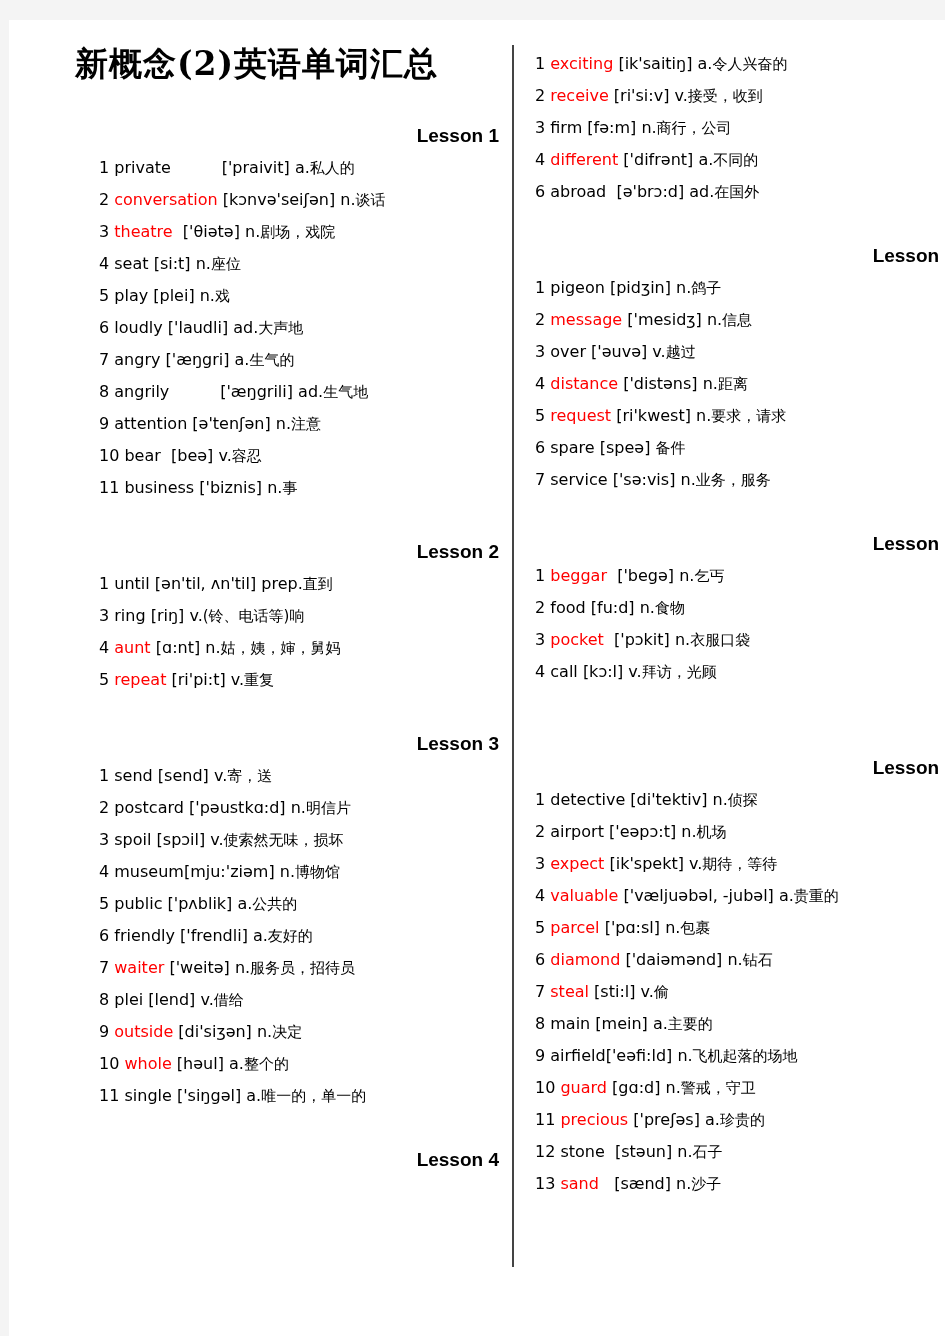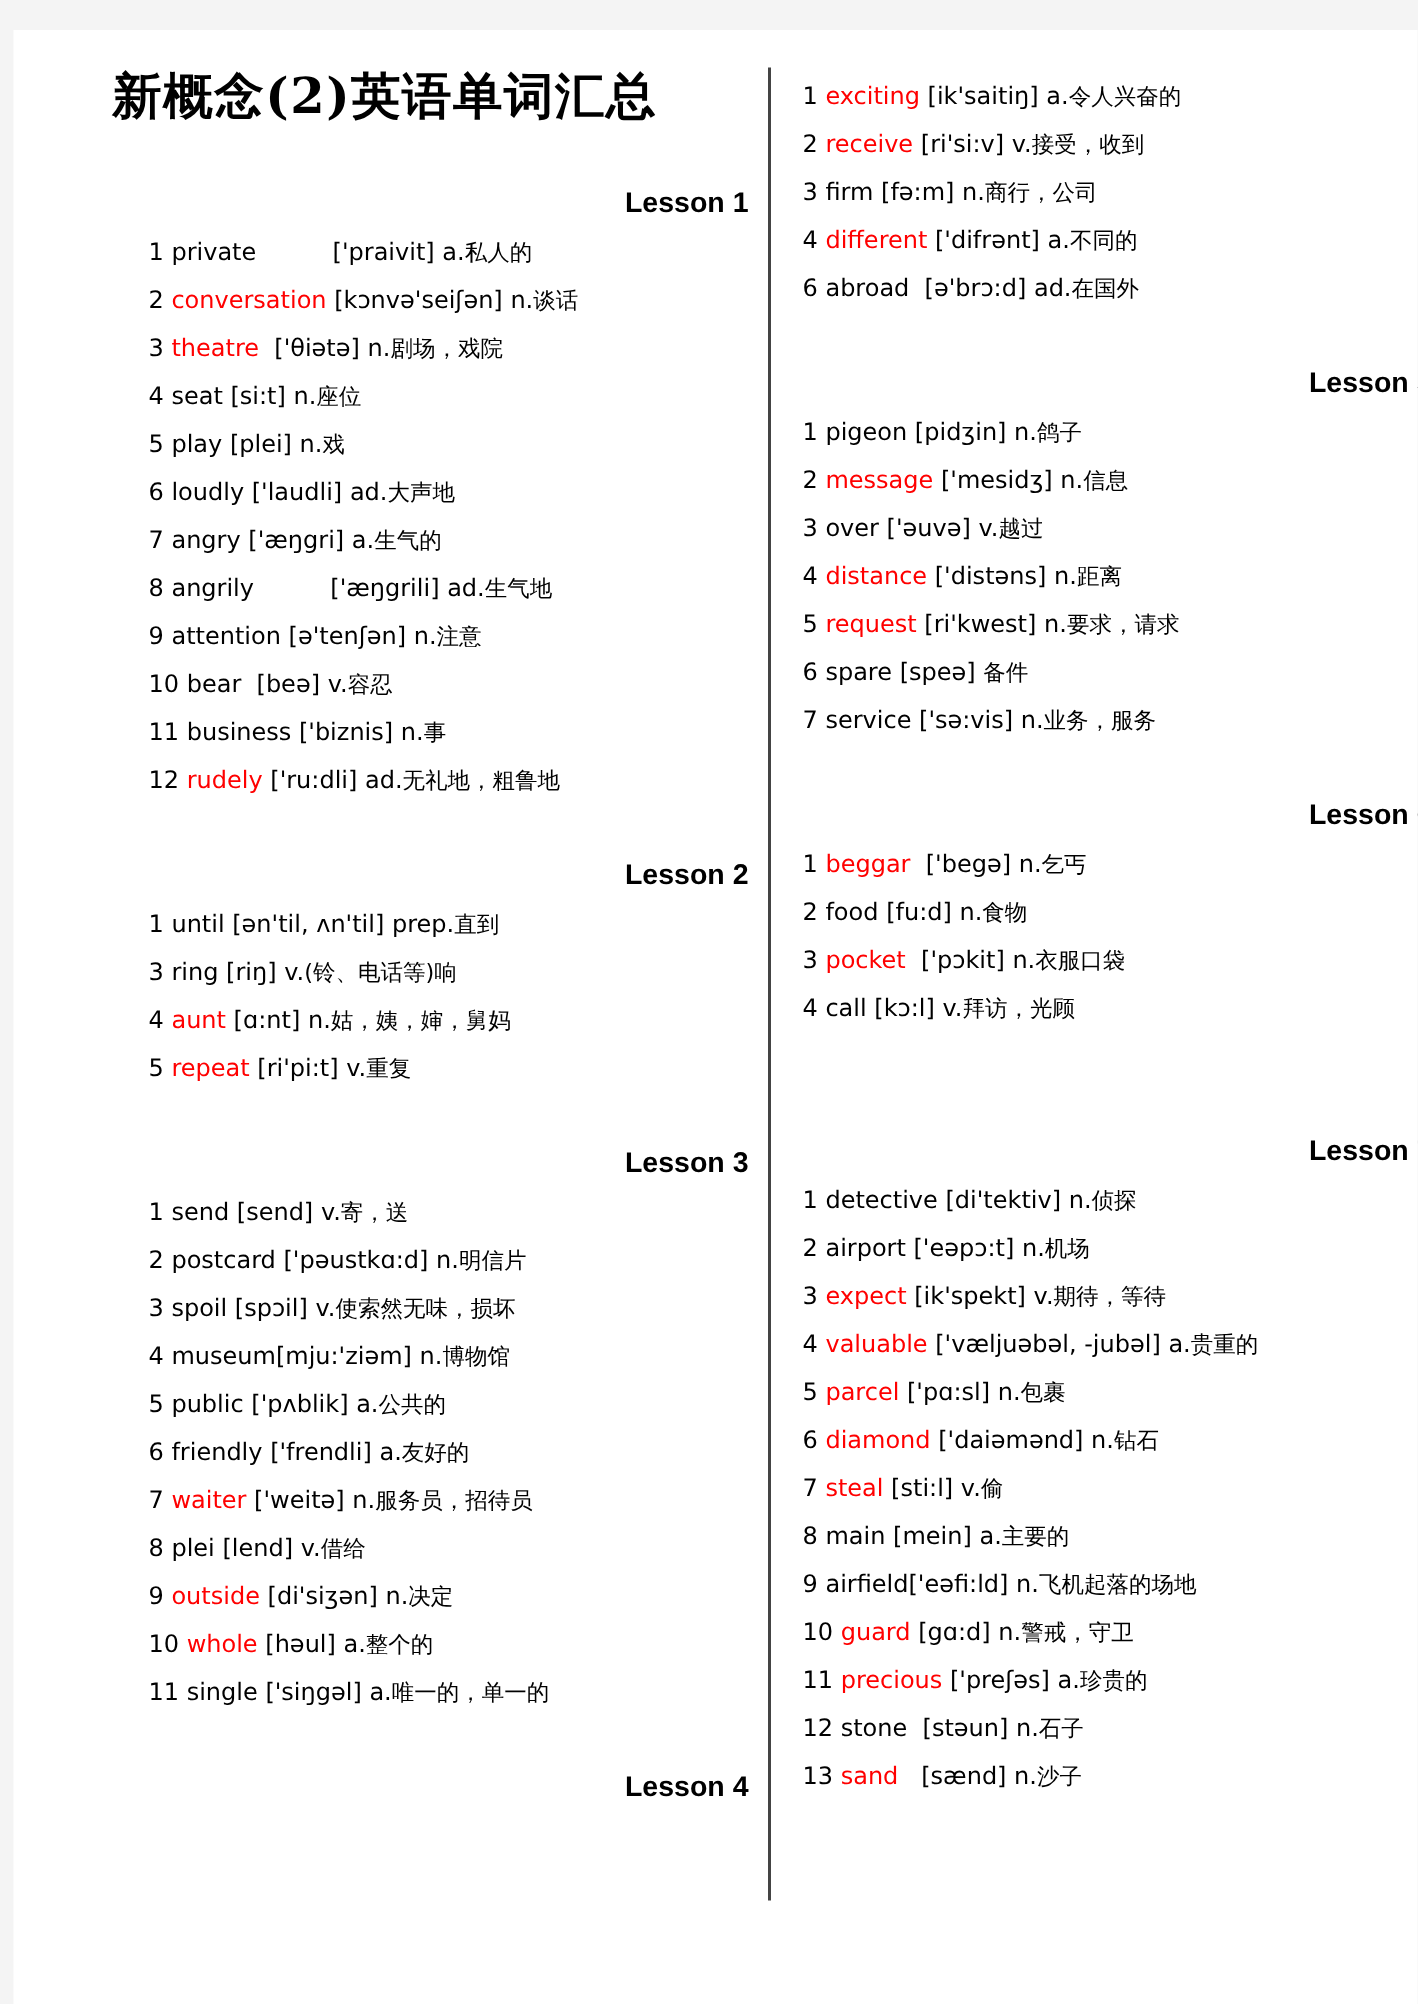--- a/index.html
+++ b/index.html
@@ -117,21 +117,20 @@
       <div class="entry"><span class="num">2</span> <span class="word red">conversation</span> <span class="ipa">[kɔnvə'seiʃən]</span> <span class="pos">n.</span><span class="cn">谈话</span></div>
       <div class="entry"><span class="num">3</span> <span class="word red">theatre</span>  <span class="ipa">['θiətə]</span> <span class="pos">n.</span><span class="cn">剧场，戏院</span></div>
       <div class="entry"><span class="num">4</span> <span class="word">seat</span> <span class="ipa">[si:t]</span> <span class="pos">n.</span><span class="cn">座位</span></div>
       <div class="entry"><span class="num">5</span> <span class="word">play</span> <span class="ipa">[plei]</span> <span class="pos">n.</span><span class="cn">戏</span></div>
       <div class="entry"><span class="num">6</span> <span class="word">loudly</span> <span class="ipa">['laudli]</span> <span class="pos">ad.</span><span class="cn">大声地</span></div>
       <div class="entry"><span class="num">7</span> <span class="word">angry</span> <span class="ipa">['æŋgri]</span> <span class="pos">a.</span><span class="cn">生气的</span></div>
       <div class="entry"><span class="num">8</span> <span class="word">angrily</span>          <span class="ipa">['æŋgrili]</span> <span class="pos">ad.</span><span class="cn">生气地</span></div>
       <div class="entry"><span class="num">9</span> <span class="word">attention</span> <span class="ipa">[ə'tenʃən]</span> <span class="pos">n.</span><span class="cn">注意</span></div>
       <div class="entry"><span class="num">10</span> <span class="word">bear</span>  <span class="ipa">[beə]</span> <span class="pos">v.</span><span class="cn">容忍</span></div>
       <div class="entry"><span class="num">11</span> <span class="word">business</span> <span class="ipa">['biznis]</span> <span class="pos">n.</span><span class="cn">事</span></div>
-      <div class="entry"><span class="num">12</span> <span class="word red">rudely</span> <span class="ipa">['ru:dli]</span> <span class="pos">ad.</span><span class="cn">无礼地，粗鲁地</span></div>
       <div class="spacer"></div>
       <div class="lesson-head">Lesson 2</div>
       <div class="entry"><span class="num">1</span> <span class="word">until</span> <span class="ipa">[ən'til, ʌn'til]</span> <span class="pos">prep.</span><span class="cn">直到</span></div>
       <div class="entry"><span class="num">3</span> <span class="word">ring</span> <span class="ipa">[riŋ]</span> <span class="pos">v.</span><span class="cn">(铃、电话等)响</span></div>
       <div class="entry"><span class="num">4</span> <span class="word red">aunt</span> <span class="ipa">[ɑ:nt]</span> <span class="pos">n.</span><span class="cn">姑，姨，婶，舅妈</span></div>
       <div class="entry"><span class="num">5</span> <span class="word red">repeat</span> <span class="ipa">[ri'pi:t]</span> <span class="pos">v.</span><span class="cn">重复</span></div>
       <div class="spacer"></div>
       <div class="lesson-head">Lesson 3</div>
       <div class="entry"><span class="num">1</span> <span class="word">send</span> <span class="ipa">[send]</span> <span class="pos">v.</span><span class="cn">寄，送</span></div>
       <div class="entry"><span class="num">2</span> <span class="word">postcard</span> <span class="ipa">['pəustkɑ:d]</span> <span class="pos">n.</span><span class="cn">明信片</span></div>

